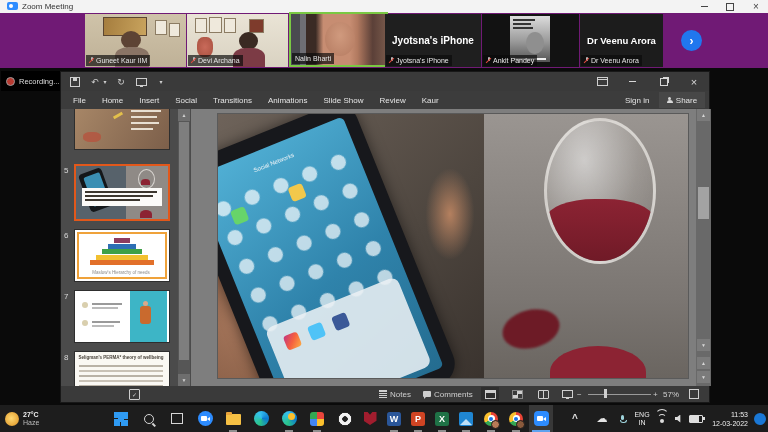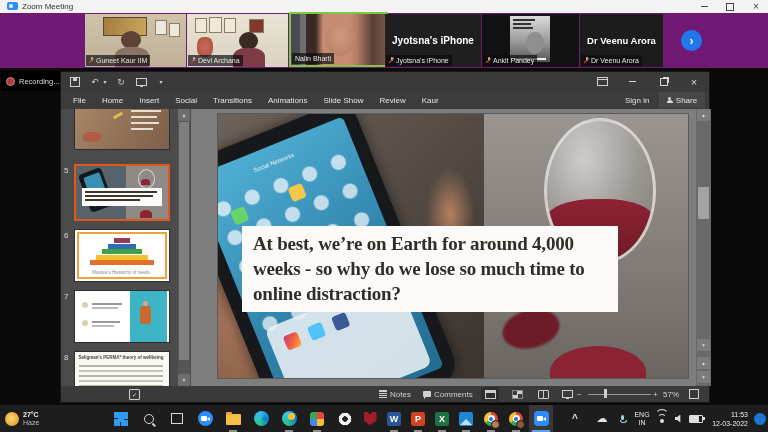--- a/index.html
+++ b/index.html
@@ -403,23 +403,20 @@
             </div>
           </div>
         </div>
         <div class="abs sright">
           <div class="bulbglass">
             <div class="sand"></div>
           </div>
           <div class="mound"></div>
           <div class="redblob"></div>
         </div>
-        <div class="abs headline">
-          <span>At best, we’re on Earth for around 4,000 weeks - so why do we lose so much time to online distraction?</span>
-        </div>
       </div>
     </div>
 
     <div class="abs mscroll">
       <div class="mbtn" style="top:0;">
           <span>▲</span>
         </div>
       <div class="mthumb"></div>
       <div class="mbtn" style="top:230px;">
           <span>▼</span>

